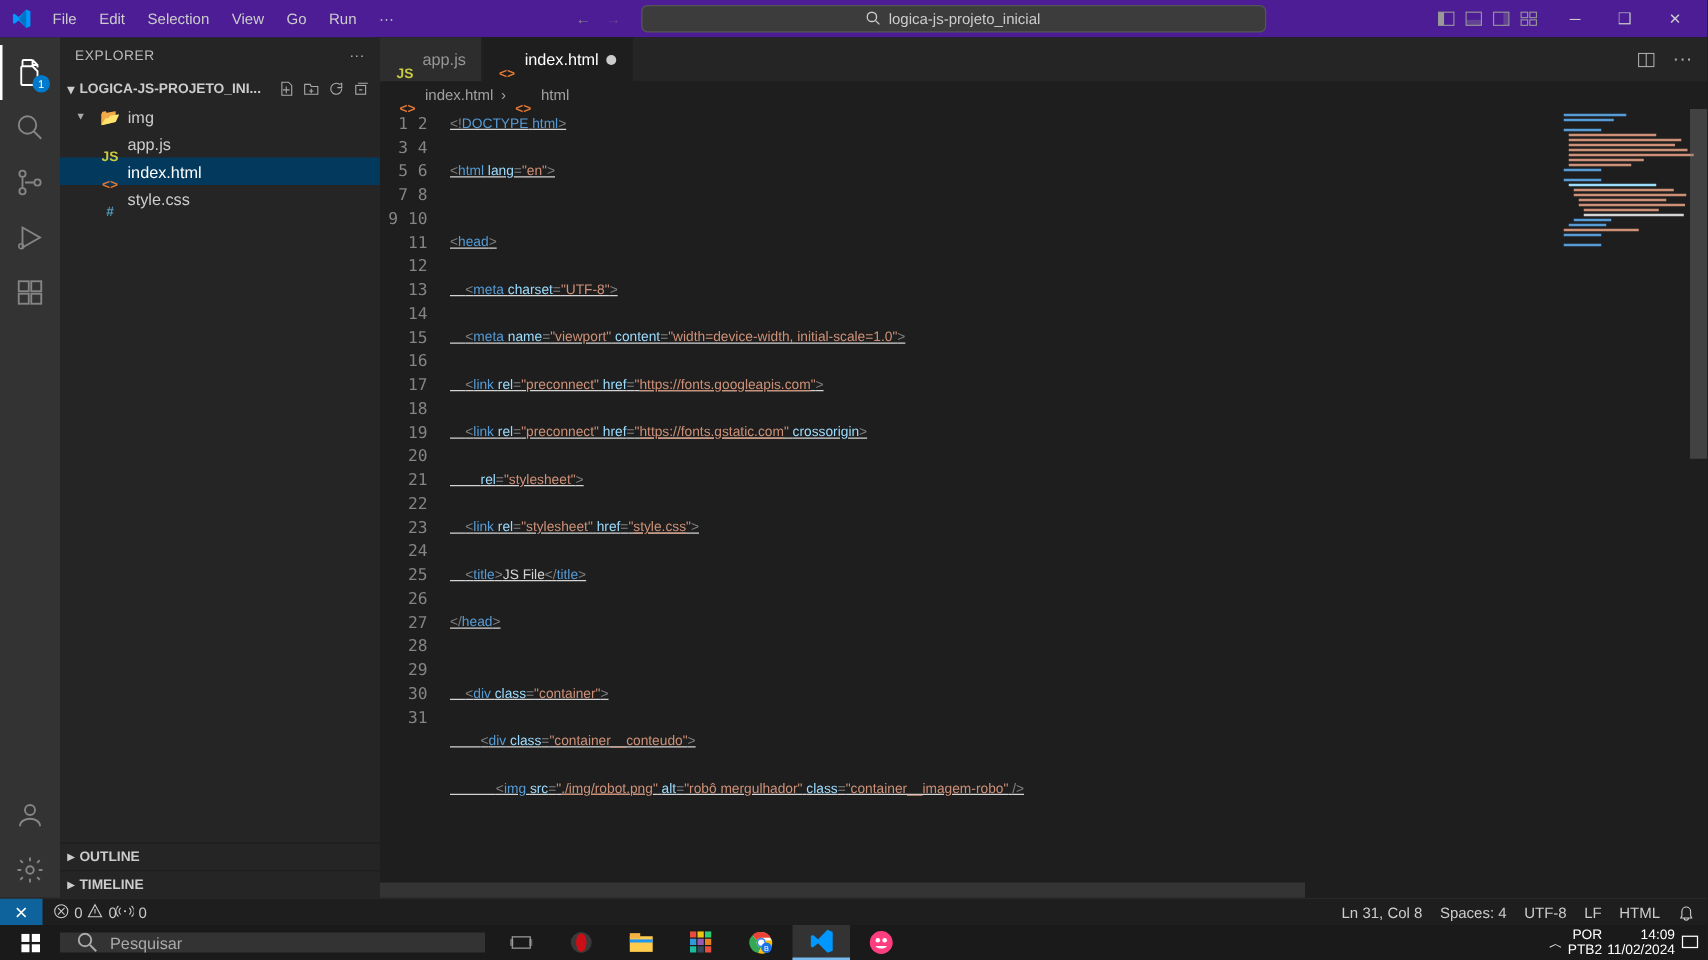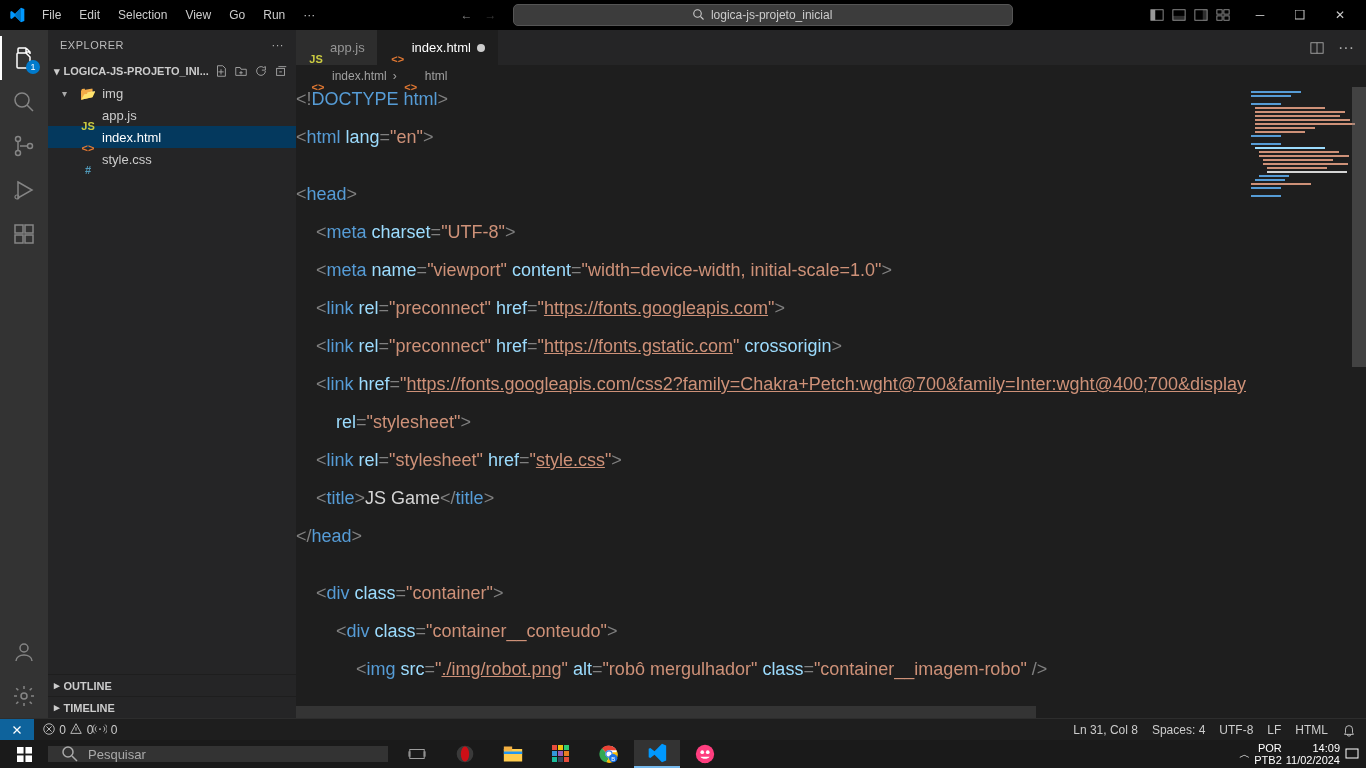--- a/index.html
+++ b/index.html
@@ -1,17 +1,17 @@
 <!DOCTYPE html>
 <html><head>
 <meta charset="utf-8">
 <style>
 * { margin:0; padding:0; box-sizing:border-box; font-family:"Segoe UI",sans-serif; user-select:none; }
 html,body { width:1366px; height:768px; overflow:hidden; background:#1e1e1e; color:#ccc; }
-.title-bar { height:30px; background:#000000; display:flex; align-items:center; font-size:12px; color:#ccc; }
+.title-bar { height:30px; background:#4c1d95; display:flex; align-items:center; font-size:12px; color:#ccc; }
 .title-bar .logo { width:34px; display:flex; justify-content:center; align-items:center; }
 .menu { display:flex; gap:2px; }
 .menu-item { padding:4px 8px; border-radius:4px; }
 .title-center { flex:1; display:flex; justify-content:center; align-items:center; gap:16px; }
 .nav-arrows { display:flex; gap:12px; color:#888; }
 .search-box { width:500px; height:22px; background:#3c3c3c; border:1px solid #555; border-radius:5px; display:flex; align-items:center; justify-content:center; gap:6px; color:#ccc; font-size:12px; }
 .title-right { display:flex; gap:12px; padding-right:8px; align-items:center; }
 .layout-icons { display:flex; gap:8px; color:#999; }
 .win-ctrl { display:flex; gap:4px; }
 .win-btn { width:36px; height:28px; display:flex; justify-content:center; align-items:center; color:#ccc; }
@@ -38,21 +38,21 @@
 .sb-collapse { height:22px; display:flex; align-items:center; padding-left:6px; font-size:11px; font-weight:bold; color:#ccc; gap:4px; border-top:1px solid #1e1e1e; }
 .editor-area { flex:1; display:flex; flex-direction:column; background:#1e1e1e; }
 .tabs { height:35px; background:#252526; display:flex; align-items:stretch; }
 .tab { display:flex; align-items:center; gap:6px; padding:0 12px; font-size:13px; color:#969696; background:#2d2d2d; border-right:1px solid #1e1e1e; }
 .tab.active { background:#1e1e1e; color:#fff; }
 .tab .dirty { width:8px; height:8px; border-radius:50%; background:#ccc; }
 .tab-actions { margin-left:auto; display:flex; align-items:center; gap:14px; padding-right:12px; color:#aaa; }
 .breadcrumb { height:22px; display:flex; align-items:center; gap:6px; padding-left:14px; font-size:12px; color:#a0a0a0; }
 .code-wrap { flex:1; display:flex; position:relative; overflow:hidden; }
 .gutter { width:56px; text-align:right; color:#858585; font-family:Consolas,monospace; font-size:13px; line-height:19px; padding-right:18px; padding-top:3px; }
-.code { flex:1; font-family:Consolas,monospace; font-size:18px; line-height:19px; padding-top:3px; white-space:pre; color:#d4d4d4; overflow:hidden; }
+.code { flex:1; font-family:Consolas,monospace; font-size:11px; line-height:19px; padding-top:3px; white-space:pre; color:#d4d4d4; overflow:hidden;text-decoration:underline; }
 .minimap { width:120px; background:#1e1e1e; border-left:1px solid #1e1e1e; position:relative; }
 .mm-scroll { position:absolute; right:0; top:0; width:14px; height:40px; background:rgba(121,121,121,0.4); }
 .hscroll { height:12px; background:#1e1e1e; position:relative; }
 .hscroll-thumb { position:absolute; left:0; top:0; height:12px; width:740px; background:rgba(121,121,121,0.25); }
 .status-bar { height:22px; background:#1e1e1e; border-top:1px solid #2d2d2d; display:flex; align-items:center; font-size:12px; color:#ccc; }
 .sb-remote { width:34px; height:22px; background:#0e639c; display:flex; align-items:center; justify-content:center; color:#fff; }
 .sb-left { display:flex; align-items:center; padding-left:8px; }
 .sb-right { margin-left:auto; display:flex; align-items:center; gap:14px; padding-right:10px; }
 .taskbar { height:28px; background:#1a1a1a; display:flex; align-items:center; position:relative; }
 .start { width:48px; height:28px; display:flex; align-items:center; justify-content:center; color:#fff; }
@@ -289,32 +289,63 @@
       </div>
     </div>
     <div class="breadcrumb">
       <span class="file-ico ico-html">&lt;&gt;</span>
       <span>index.html</span>
       <span>›</span>
       <span class="file-ico ico-html">&lt;&gt;</span>
       <span>html</span>
     </div>
     <div class="code-wrap">
+      <div class="gutter" id="gutter">1
+2
+3
+4
+5
+6
+7
+8
+9
+10
+11
+12
+13
+14
+15
+16
+17
+18
+19
+20
+21
+22
+23
+24
+25
+26
+27
+28
+29
+30
+31
+</div>
       <div class="code" id="code"><span class="line"><span class="t-pun">&lt;!</span><span class="t-tag">DOCTYPE</span> <span class="t-tag">html</span><span class="t-pun">&gt;</span></span>
 <span class="line"><span class="t-pun">&lt;</span><span class="t-tag">html</span> <span class="t-attr">lang</span><span class="t-pun">=</span><span class="t-str">"en"</span><span class="t-pun">&gt;</span></span>
 <span class="line"></span>
 <span class="line"><span class="t-pun">&lt;</span><span class="t-tag">head</span><span class="t-pun">&gt;</span></span>
 <span class="line">    <span class="t-pun">&lt;</span><span class="t-tag">meta</span> <span class="t-attr">charset</span><span class="t-pun">=</span><span class="t-str">"UTF-8"</span><span class="t-pun">&gt;</span></span>
 <span class="line">    <span class="t-pun">&lt;</span><span class="t-tag">meta</span> <span class="t-attr">name</span><span class="t-pun">=</span><span class="t-str">"viewport"</span> <span class="t-attr">content</span><span class="t-pun">=</span><span class="t-str">"width=device-width, initial-scale=1.0"</span><span class="t-pun">&gt;</span></span>
 <span class="line">    <span class="t-pun">&lt;</span><span class="t-tag">link</span> <span class="t-attr">rel</span><span class="t-pun">=</span><span class="t-str">"preconnect"</span> <span class="t-attr">href</span><span class="t-pun">=</span><span class="t-str">"</span><span class="t-str t-link">https://fonts.googleapis.com</span><span class="t-str">"</span><span class="t-pun">&gt;</span></span>
 <span class="line">    <span class="t-pun">&lt;</span><span class="t-tag">link</span> <span class="t-attr">rel</span><span class="t-pun">=</span><span class="t-str">"preconnect"</span> <span class="t-attr">href</span><span class="t-pun">=</span><span class="t-str">"</span><span class="t-str t-link">https://fonts.gstatic.com</span><span class="t-str">"</span> <span class="t-attr">crossorigin</span><span class="t-pun">&gt;</span></span>
-<span class="line">    <span class="t-pun">&lt;</span><span class="t-tag">link</span> <span class="t-attr">href</span><span class="t-pun">=</span><span class="t-str">"</span><span class="t-str t-link">https://fonts.googleapis.com/css2?family=Chakra+Petch:wght@700&amp;family=Inter:wght@400;700&amp;display</span></span>
 <span class="line">        <span class="t-attr">rel</span><span class="t-pun">=</span><span class="t-str">"stylesheet"</span><span class="t-pun">&gt;</span></span>
 <span class="line">    <span class="t-pun">&lt;</span><span class="t-tag">link</span> <span class="t-attr">rel</span><span class="t-pun">=</span><span class="t-str">"stylesheet"</span> <span class="t-attr">href</span><span class="t-pun">=</span><span class="t-str">"</span><span class="t-str t-link">style.css</span><span class="t-str">"</span><span class="t-pun">&gt;</span></span>
-<span class="line">    <span class="t-pun">&lt;</span><span class="t-tag">title</span><span class="t-pun">&gt;</span><span class="t-txt">JS Game</span><span class="t-pun">&lt;/</span><span class="t-tag">title</span><span class="t-pun">&gt;</span></span>
+<span class="line">    <span class="t-pun">&lt;</span><span class="t-tag">title</span><span class="t-pun">&gt;</span><span class="t-txt">JS File</span><span class="t-pun">&lt;/</span><span class="t-tag">title</span><span class="t-pun">&gt;</span></span>
 <span class="line"><span class="t-pun">&lt;/</span><span class="t-tag">head</span><span class="t-pun">&gt;</span></span>
 <span class="line"></span>
 <span class="line">    <span class="t-pun">&lt;</span><span class="t-tag">div</span> <span class="t-attr">class</span><span class="t-pun">=</span><span class="t-str">"container"</span><span class="t-pun">&gt;</span></span>
 <span class="line">        <span class="t-pun">&lt;</span><span class="t-tag">div</span> <span class="t-attr">class</span><span class="t-pun">=</span><span class="t-str">"container__conteudo"</span><span class="t-pun">&gt;</span></span>
 <span class="line">            <span class="t-pun">&lt;</span><span class="t-tag">img</span> <span class="t-attr">src</span><span class="t-pun">=</span><span class="t-str">"</span><span class="t-str t-link">./img/robot.png</span><span class="t-str">"</span> <span class="t-attr">alt</span><span class="t-pun">=</span><span class="t-str">"robô mergulhador"</span> <span class="t-attr">class</span><span class="t-pun">=</span><span class="t-str">"container__imagem-robo"</span> <span class="t-pun">/&gt;</span></span>
 
 
 
 
 

